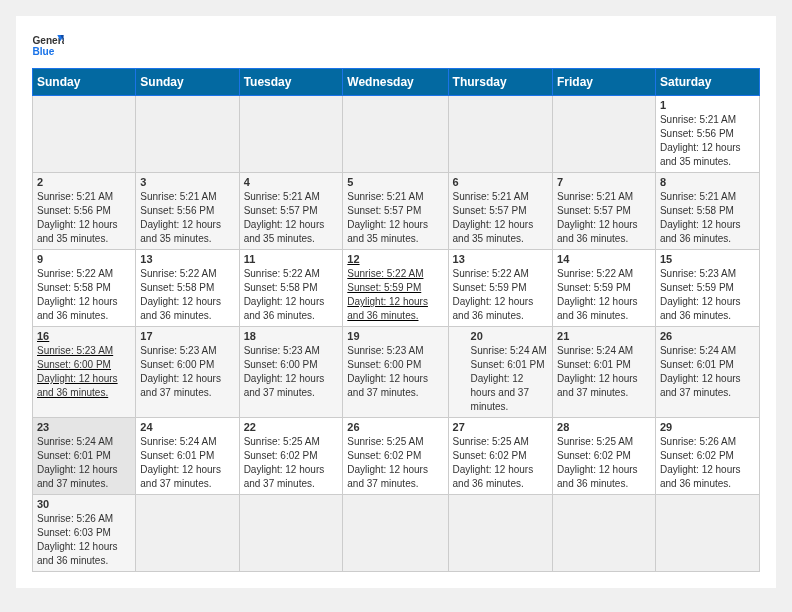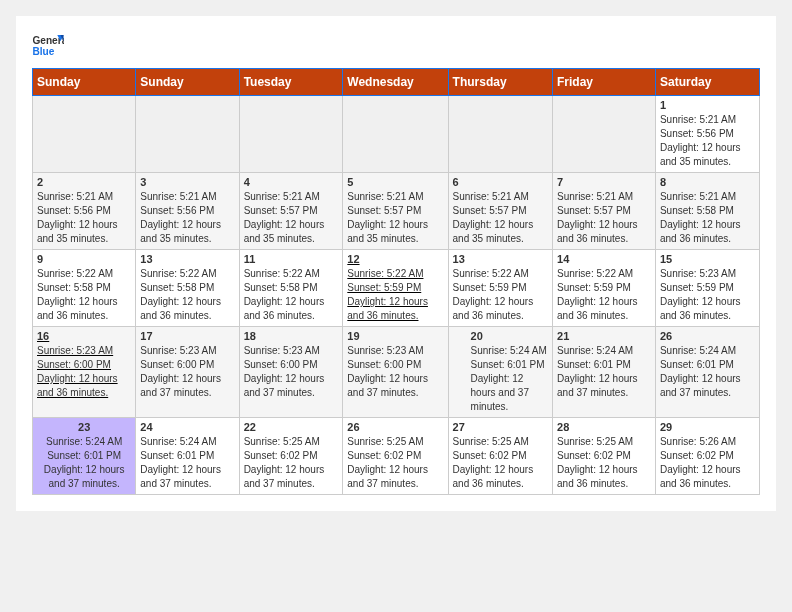--- a/index.html
+++ b/index.html
@@ -42,21 +42,21 @@
     .subtitle {
       font-size: 14px;
       color: #555;
     }
     .calendar {
       width: 100%;
       border-collapse: collapse;
       font-size: 10px;
     }
     .calendar thead tr {
-      background-color: #c2410c;
+      background-color: #0369a1;
       border-radius: 9px;
     }
     .calendar thead th {
       color: #fff;
       padding: 6px 4px;
       text-align: left;
       font-size: 12px;
       font-weight: bold;
       border: 1px solid #1a73e8;
     }
@@ -217,21 +217,21 @@
           <td style="background: rgb(245, 245, 245);">
             <div class="day-number">21</div>
             <div class="day-info">Sunrise: 5:24 AM<br>Sunset: 6:01 PM<br>Daylight: 12 hours and 37 minutes.</div>
           </td>
           <td style="background: rgb(245, 245, 245);">
             <div class="day-number">26</div>
             <div class="day-info">Sunrise: 5:24 AM<br>Sunset: 6:01 PM<br>Daylight: 12 hours and 37 minutes.</div>
           </td>
         </tr>
         <tr>
-          <td style="background: #c4b5fd; text-align: center;">
+          <td style="background: #e5e5e5;">
             <div class="day-number">23</div>
             <div class="day-info">Sunrise: 5:24 AM<br>Sunset: 6:01 PM<br>Daylight: 12 hours and 37 minutes.</div>
           </td>
           <td style="background: rgb(255, 255, 255);">
             <div class="day-number">24</div>
             <div class="day-info">Sunrise: 5:24 AM<br>Sunset: 6:01 PM<br>Daylight: 12 hours and 37 minutes.</div>
           </td>
           <td style="background: rgb(255, 255, 255);">
             <div class="day-number">22</div>
             <div class="day-info">Sunrise: 5:25 AM<br>Sunset: 6:02 PM<br>Daylight: 12 hours and 37 minutes.</div>
@@ -245,16 +245,28 @@
             <div class="day-info">Sunrise: 5:25 AM<br>Sunset: 6:02 PM<br>Daylight: 12 hours and 36 minutes.</div>
           </td>
           <td style="background: rgb(255, 255, 255);">
             <div class="day-number">28</div>
             <div class="day-info">Sunrise: 5:25 AM<br>Sunset: 6:02 PM<br>Daylight: 12 hours and 36 minutes.</div>
           </td>
           <td style="background: rgb(255, 255, 255);">
             <div class="day-number">29</div>
             <div class="day-info">Sunrise: 5:26 AM<br>Sunset: 6:02 PM<br>Daylight: 12 hours and 36 minutes.</div>
           </td>
+        </tr>
+        <tr>
+          <td style="background: rgb(245, 245, 245);">
+            <div class="day-number">30</div>
+            <div class="day-info">Sunrise: 5:26 AM<br>Sunset: 6:03 PM<br>Daylight: 12 hours and 36 minutes.</div>
+          </td>
+          <td class="empty-cell"></td>
+          <td class="empty-cell"></td>
+          <td class="empty-cell"></td>
+          <td class="empty-cell"></td>
+          <td class="empty-cell"></td>
+          <td class="empty-cell"></td>
         </tr>
       </tbody>
   </table>
 </div>
 
 </body></html>

